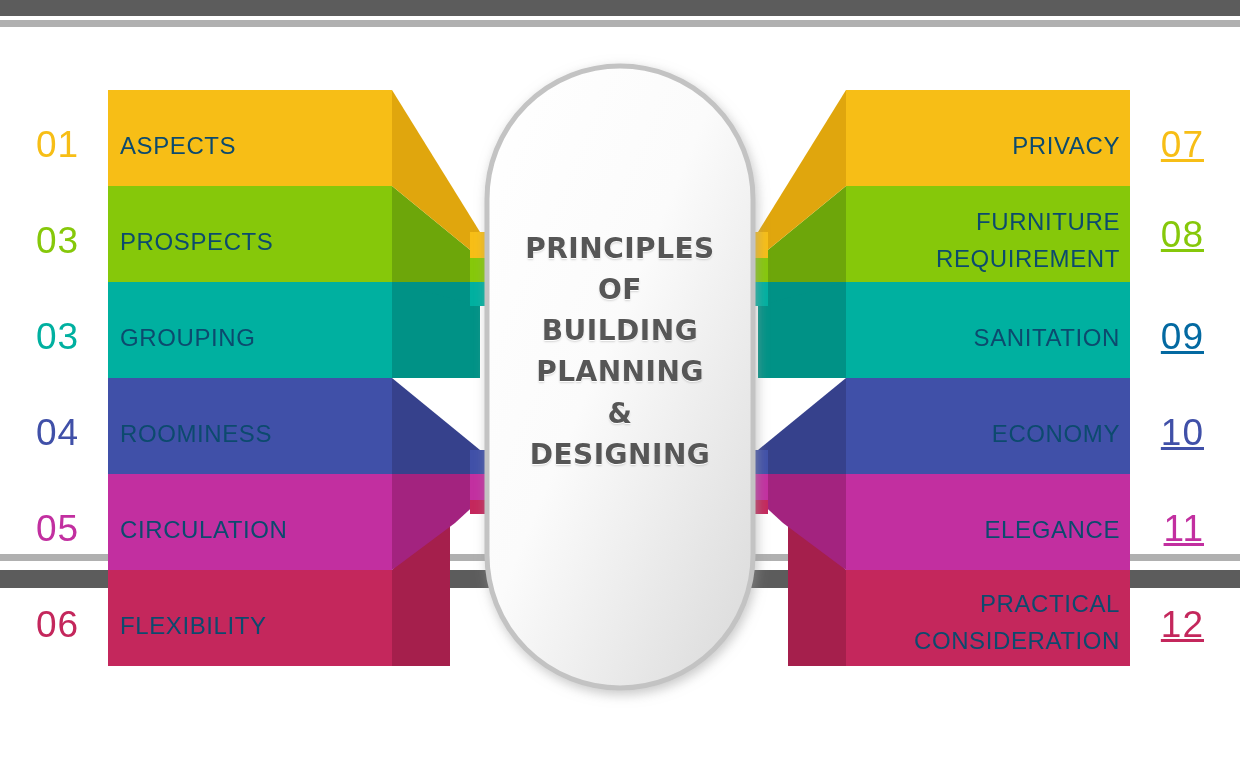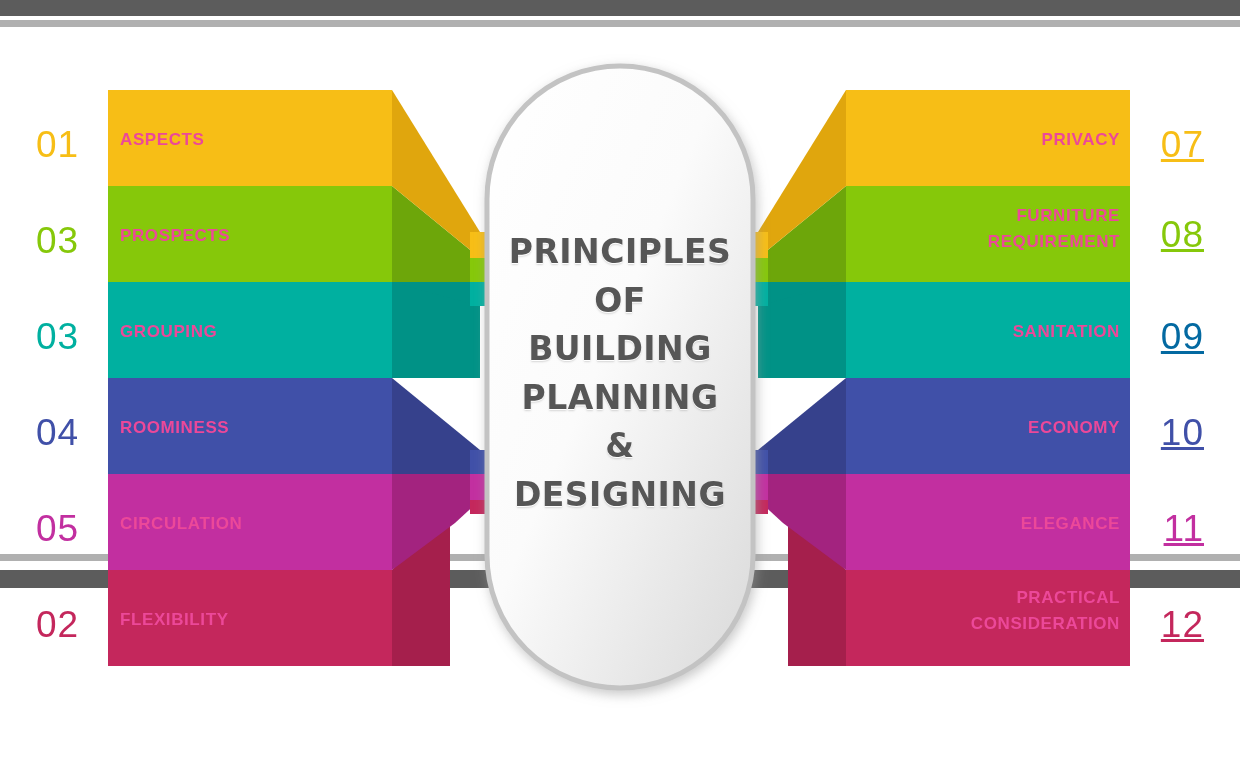--- a/index.html
+++ b/index.html
@@ -31,41 +31,41 @@
     letter-spacing:1px;
     line-height:1;
     font-family:"Liberation Sans","DejaVu Sans",sans-serif;
     white-space:nowrap;
   }
   .num-left{left:36px;width:62px;text-align:left;}
   .num-right{right:36px;width:62px;text-align:right;text-decoration:underline;}
 
   .lbl{
     position:absolute;
-    color:#ec4899;
+    color:#0c4a6e;
     font-family:"Liberation Sans","DejaVu Sans",sans-serif;
-    font-weight:700;
-    font-size:24px;
+    font-weight:400;
+    font-size:34px;
     line-height:1.08;
     letter-spacing:0.6px;
     font-variant:small-caps;
     text-transform:lowercase;
     white-space:pre-line;
   }
   .lbl-left{left:120px;width:265px;text-align:left;}
   .lbl-right{right:120px;width:265px;text-align:right;}
 
   #center-text{
     position:absolute;
     left:492px;top:228px;width:256px;
     text-align:center;
     color:#565656;
     font-family:"DejaVu Sans","Liberation Sans",sans-serif;
     font-weight:bold;
-    font-size:33px;
+    font-size:28px;
     line-height:1.47;
     letter-spacing:0.5px;
     text-shadow:0 1px 0 #ffffff, 0 2px 2px rgba(120,120,120,0.28);
     white-space:pre-line;
   }
 </style>
 </head>
 <body>
 
 <div id="stage">
@@ -180,21 +180,21 @@
     <g>
       <rect x="487" y="66" width="266" height="622" rx="133" ry="133" fill="url(#capsuleGrad)" stroke="#c3c3c3" stroke-width="5" filter="url(#capsuleShadow)"></rect>
     </g>
   </svg>
 
   <div class="num num-left" style="top:126px;color:#f7be16">01</div>
   <div class="num num-left" style="top:222px;color:#86c80a">03</div>
   <div class="num num-left" style="top:318px;color:#00b0a0">03</div>
   <div class="num num-left" style="top:414px;color:#4050a8">04</div>
   <div class="num num-left" style="top:510px;color:#c22fa0">05</div>
-  <div class="num num-left" style="top:606px;color:#c4275c">02</div>
+  <div class="num num-left" style="top:606px;color:#c4275c">06</div>
 
   <div class="lbl lbl-left" style="top:124px">Aspects</div>
   <div class="lbl lbl-left" style="top:220px">Prospects</div>
   <div class="lbl lbl-left" style="top:316px">Grouping</div>
   <div class="lbl lbl-left" style="top:412px">Roominess</div>
   <div class="lbl lbl-left" style="top:508px">Circulation</div>
   <div class="lbl lbl-left" style="top:604px">Flexibility</div>
 
   <div class="num num-right" style="top:126px;color:#f7be16">07</div>
   <div class="num num-right" style="top:216px;color:#86c80a">08</div>

